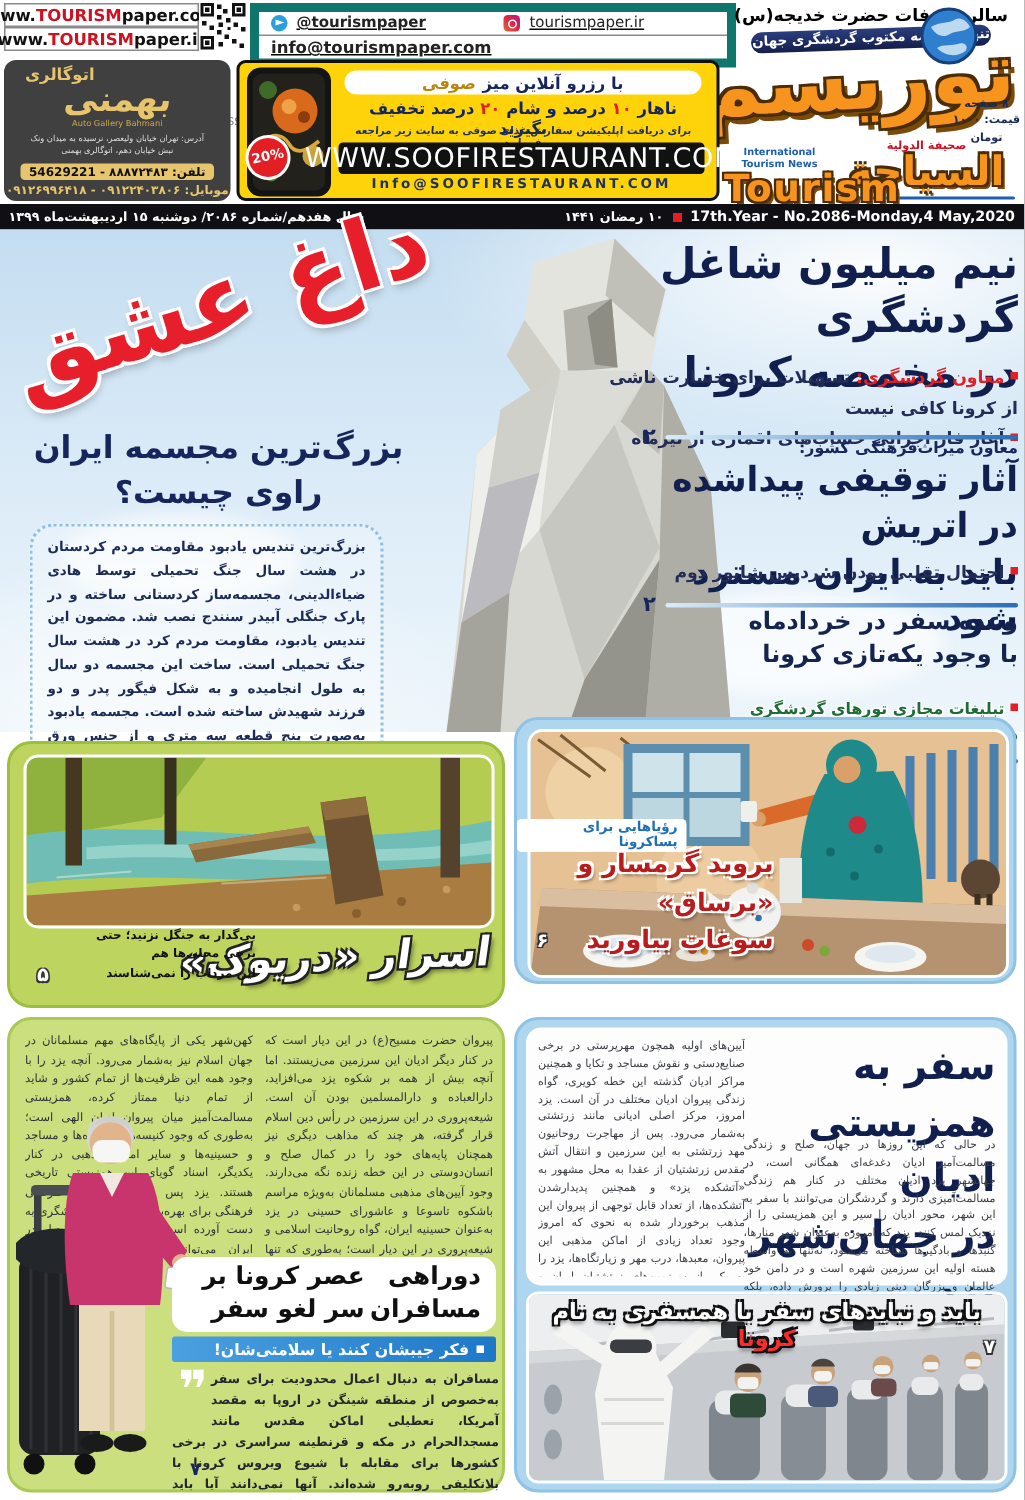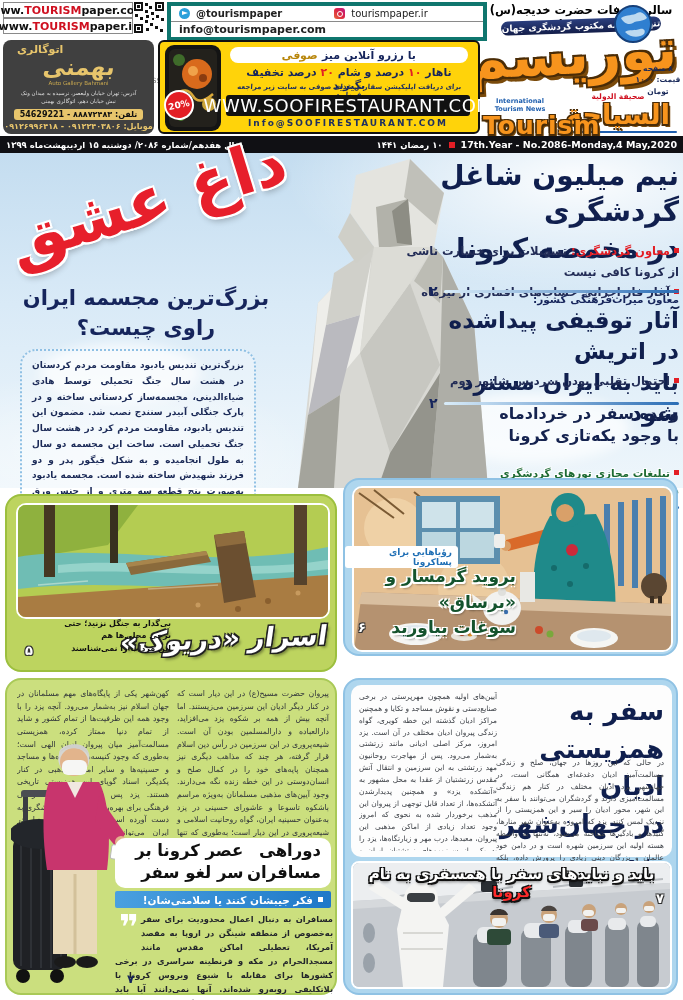--- a/index.html
+++ b/index.html
@@ -4,21 +4,21 @@
 <style>
   html,body{margin:0;padding:0;background:#888;}
   .page{position:relative;width:683px;height:1000px;background:#fff;overflow:hidden;
         font-family:"DejaVu Sans",sans-serif;direction:rtl;}
   .abs{position:absolute;}
   .ltr{direction:ltr;}
   
   .urlbox{left:3px;width:128px;height:14px;border:1px solid #8a8a8a;background:#fff;
           display:flex;align-items:center;justify-content:center;font-size:11px;font-weight:700;color:#111;direction:ltr;}
   .urlbox .brand{color:#cf1020;}
-  .socialbox{left:167px;top:2px;width:312px;height:31px;border:4px solid #0f766e;background:#fff;}
+  .socialbox{left:167px;top:2px;width:312px;height:31px;border:6px solid #0f766e;background:#fff;text-decoration:underline;}
   .socrow{display:flex;align-items:center;height:15px;gap:6px;padding:0 8px;direction:ltr;font-size:10px;color:#222;}
   .socrow.b{border-top:1px solid #8a8a8a;font-weight:700;font-size:11px;}
   .ticon{width:11px;height:11px;border-radius:50%;background:#2aa0da;display:inline-block;position:relative;}
   .ticon:after{content:"";position:absolute;left:2.5px;top:3px;border-left:6px solid #fff;border-top:2.5px solid transparent;border-bottom:2.5px solid transparent;}
   .iicon{width:11px;height:11px;border-radius:3px;background:linear-gradient(45deg,#e6683c,#dc2743,#bc1888);display:inline-block;position:relative;}
   .iicon:after{content:"";position:absolute;left:2.5px;top:2.5px;width:4px;height:4px;border:1.5px solid #fff;border-radius:50%;}
   .condolence{right:4px;top:3px;width:196px;text-align:center;font-size:11.5px;font-weight:900;color:#000;}
   .ribbon{right:22px;top:19px;width:160px;height:14px;background:linear-gradient(180deg,#2b3f7e,#141e4a);border-radius:8px;
           color:#fff;font-size:9px;font-weight:700;display:flex;align-items:center;justify-content:center;transform:rotate(-2deg);}
   .logo-title{right:6px;top:26px;width:190px;text-align:center;font-size:56px;line-height:1;font-weight:900;color:#f7941d;
@@ -88,21 +88,21 @@
   
   .greenbox{left:5px;top:494px;width:332px;height:178px;background:#bdd45f;border-radius:16px;border:2px solid #9cbf3e;box-sizing:border-box;}
   .gphoto{position:absolute;left:9px;top:7px;width:310px;height:112px;border-radius:10px;overflow:hidden;border:2px solid #fff;}
   .deryuk-h{position:absolute;right:8px;bottom:16px;font-size:27px;font-weight:900;color:#fff;transform:skewX(-10deg) rotate(-2deg);
         text-shadow:-1.5px -1.5px 0 #222,1.5px -1.5px 0 #222,-1.5px 1.5px 0 #222,1.5px 1.5px 0 #222,3px 3px 3px rgba(0,0,0,.4);}
   .deryuk-cap{position:absolute;left:38px;bottom:14px;width:126px;font-size:8px;font-weight:900;color:#111;line-height:1.6;text-align:right;}
   .pg-white{font-size:13px;font-weight:900;color:#fff;text-shadow:-1px -1px 0 #333,1px -1px 0 #333,-1px 1px 0 #333,1px 1px 0 #333;}
   .bluebox{left:343px;top:478px;width:335px;height:178px;background:#aed6ee;border-radius:16px;border:2px solid #8fc2e4;box-sizing:border-box;}
   .bphoto{position:absolute;left:7px;top:6px;width:317px;height:162px;border-radius:10px;overflow:hidden;border:2px solid #fff;}
   .tagbox{position:absolute;right:218px;top:66px;background:#fff;border-radius:3px;padding:1px 6px;font-size:9px;font-weight:900;color:#1f6fb5;}
-  .garmsar-h{position:absolute;right:160px;top:84px;width:162px;text-align:right;font-size:17px;font-weight:900;color:#14532d;line-height:1.5;
+  .garmsar-h{position:absolute;right:160px;top:84px;width:162px;text-align:right;font-size:17px;font-weight:900;color:#b91c1c;line-height:1.5;
         text-shadow:-1.5px -1.5px 0 #fff,1.5px -1.5px 0 #fff,-1.5px 1.5px 0 #fff,1.5px 1.5px 0 #fff,2px 3px 2px rgba(0,0,0,.3);}
   
   .greenbig{left:5px;top:678px;width:332px;height:317px;background:#cbdf7e;border-radius:16px;border:2px solid #a9c957;box-sizing:border-box;}
   .colsm{position:absolute;font-size:7.8px;font-weight:500;color:#30343a;text-align:justify;line-height:1.62;}
   .cancel-hbox{position:absolute;left:108px;top:158px;width:216px;height:50px;background:#fff;border-radius:10px;
         display:flex;flex-direction:row;justify-content:center;padding:2px 10px;box-sizing:border-box;
         font-size:16.5px;font-weight:900;color:#101010;text-align:right;line-height:1.35;}
   .bluestrip{position:absolute;left:108px;top:211px;width:216px;height:17px;background:linear-gradient(90deg,#4aa0e0,#1e78c8);
         border-radius:2px;color:#fff;font-size:10.5px;font-weight:900;display:flex;align-items:center;padding:0 8px;gap:5px;box-sizing:border-box;}
   .wsq{width:5px;height:5px;background:#fff;display:inline-block;}

